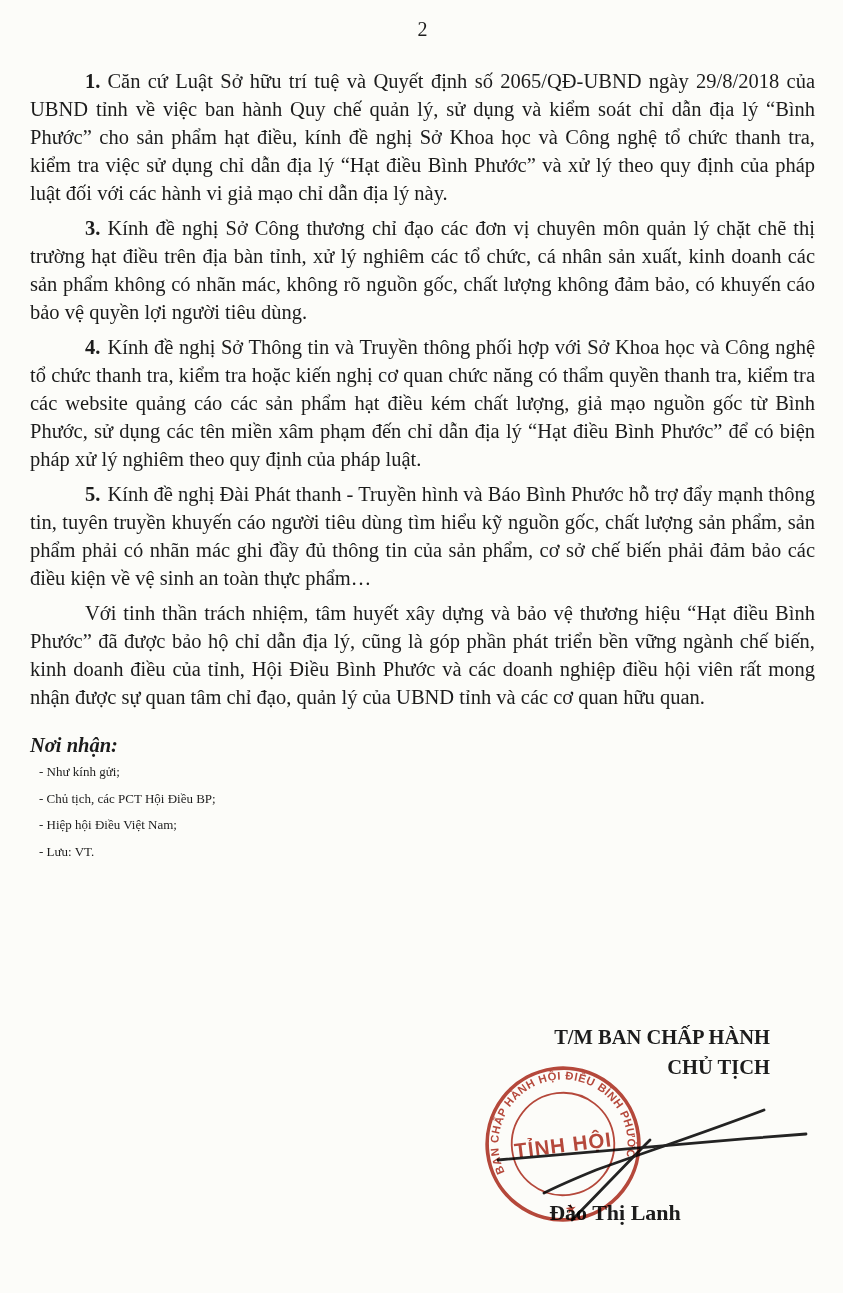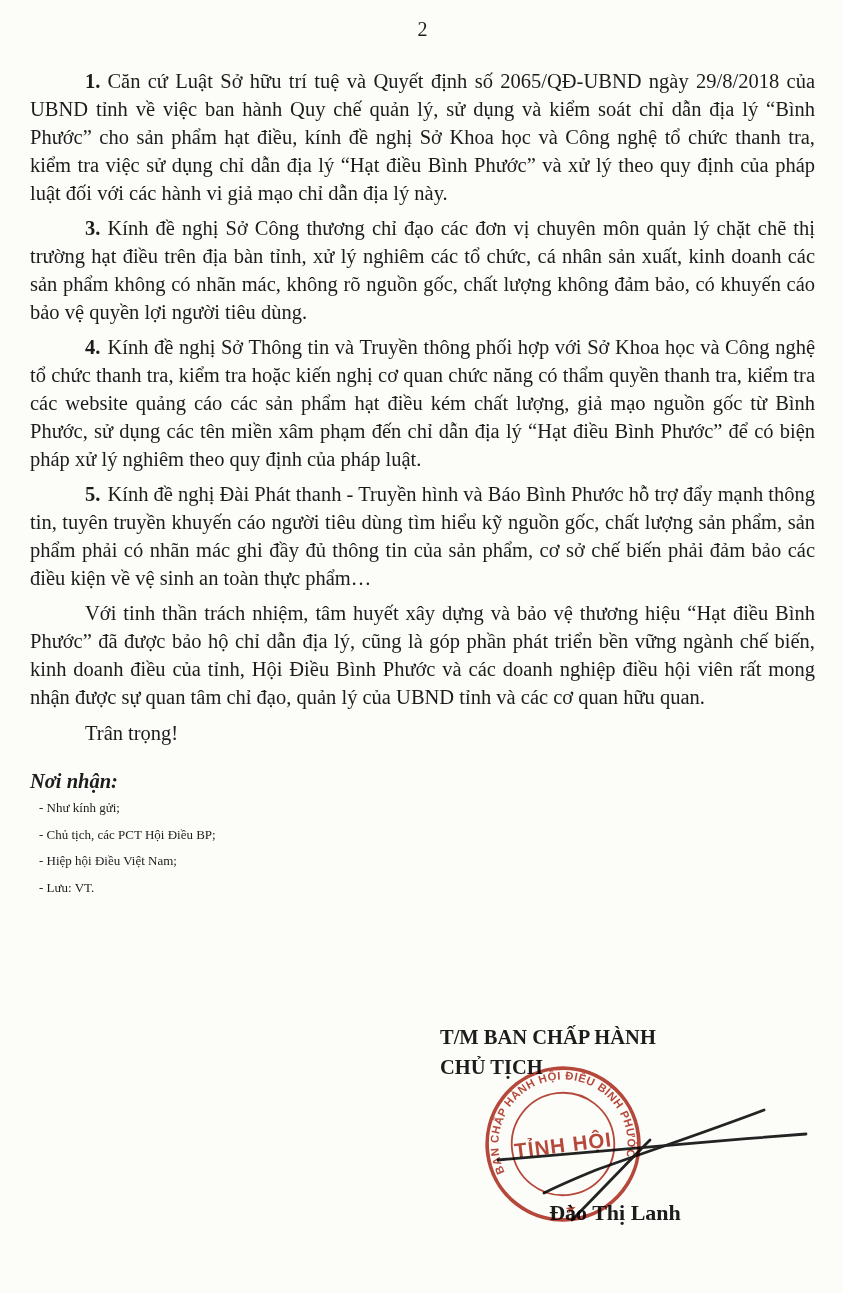--- a/index.html
+++ b/index.html
@@ -39,21 +39,21 @@
     line-height:28px;
   }
   .recip-line {
     font-size:13px;
     line-height:26.5px;
     padding-left:9px;
   }
   .sig-block {
     position:absolute;
     left:440px; top:1022px; width:330px;
-    text-align:left;
+    text-align:right;
     font-weight:bold;
     font-size:20.5px;
     line-height:30px;
   }
   .signer-name {
     position:absolute;
     left:450px; top:1200px; width:330px;
     text-align:center;
     font-weight:bold;
     font-size:22px;
@@ -89,21 +89,20 @@
 
 
     <p class="para indent"><b class="pnum">3.</b><span>Kính đề nghị Sở Công thương chỉ đạo các đơn vị chuyên môn quản lý chặt chẽ thị trường hạt điều trên địa bàn tỉnh, xử lý nghiêm các tổ chức, cá nhân sản xuất, kinh doanh các sản phẩm không có nhãn mác, không rõ nguồn gốc, chất lượng không đảm bảo, có khuyến cáo bảo vệ quyền lợi người tiêu dùng.</span></p>
 
     <p class="para indent"><b class="pnum">4.</b><span>Kính đề nghị Sở Thông tin và Truyền thông phối hợp với Sở Khoa học và Công nghệ tổ chức thanh tra, kiểm tra hoặc kiến nghị cơ quan chức năng có thẩm quyền thanh tra, kiểm tra các website quảng cáo các sản phẩm hạt điều kém chất lượng, giả mạo nguồn gốc từ Bình Phước, sử dụng các tên miền xâm phạm đến chỉ dẫn địa lý “Hạt điều Bình Phước” để có biện pháp xử lý nghiêm theo quy định của pháp luật.</span></p>
 
     <p class="para indent"><b class="pnum">5.</b><span>Kính đề nghị Đài Phát thanh - Truyền hình và Báo Bình Phước hỗ trợ đẩy mạnh thông tin, tuyên truyền khuyến cáo người tiêu dùng tìm hiểu kỹ nguồn gốc, chất lượng sản phẩm, sản phẩm phải có nhãn mác ghi đầy đủ thông tin của sản phẩm, cơ sở chế biến phải đảm bảo các điều kiện về vệ sinh an toàn thực phẩm…</span></p>
 
     <p class="para indent">Với tinh thần trách nhiệm, tâm huyết xây dựng và bảo vệ thương hiệu “Hạt điều Bình Phước” đã được bảo hộ chỉ dẫn địa lý, cũng là góp phần phát triển bền vững ngành chế biến, kinh doanh điều của tỉnh, Hội Điều Bình Phước và các doanh nghiệp điều hội viên rất mong nhận được sự quan tâm chỉ đạo, quản lý của UBND tỉnh và các cơ quan hữu quan.</p>
 
-    <div class="salutation">Trân trọng!</div>
 
     <div class="recipients">
       <div class="recip-label">Nơi nhận:</div>
       <div class="recip-line">- Như kính gửi;</div>
       <div class="recip-line">- Chủ tịch, các PCT Hội Điều BP;</div>
       <div class="recip-line">- Hiệp hội Điều Việt Nam;</div>
       <div class="recip-line">- Lưu: VT.</div>
     </div>
   </div>
 

